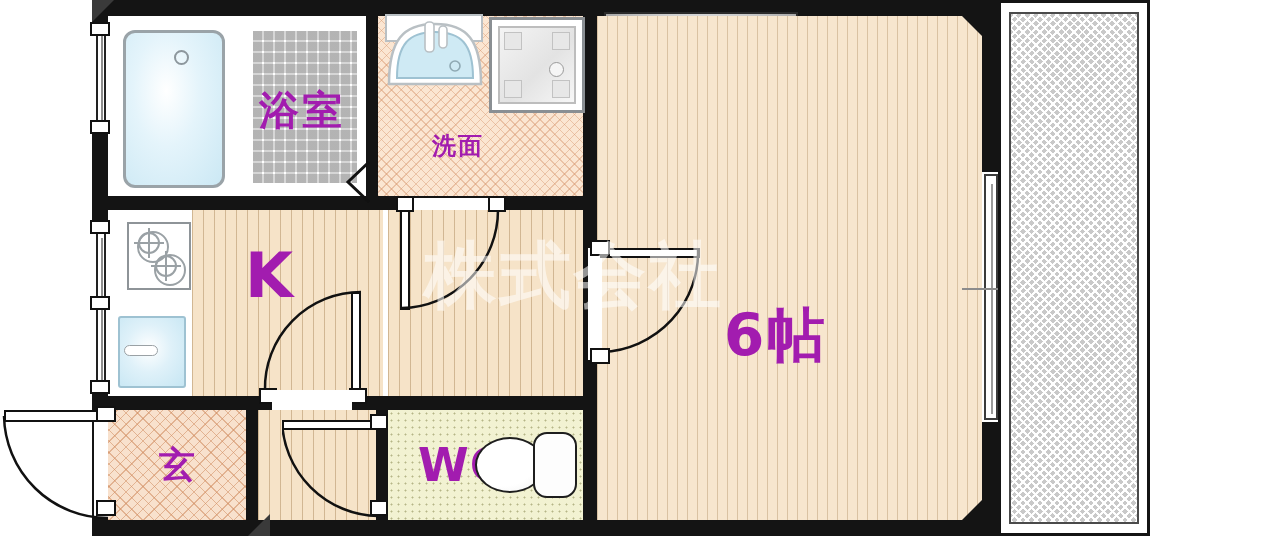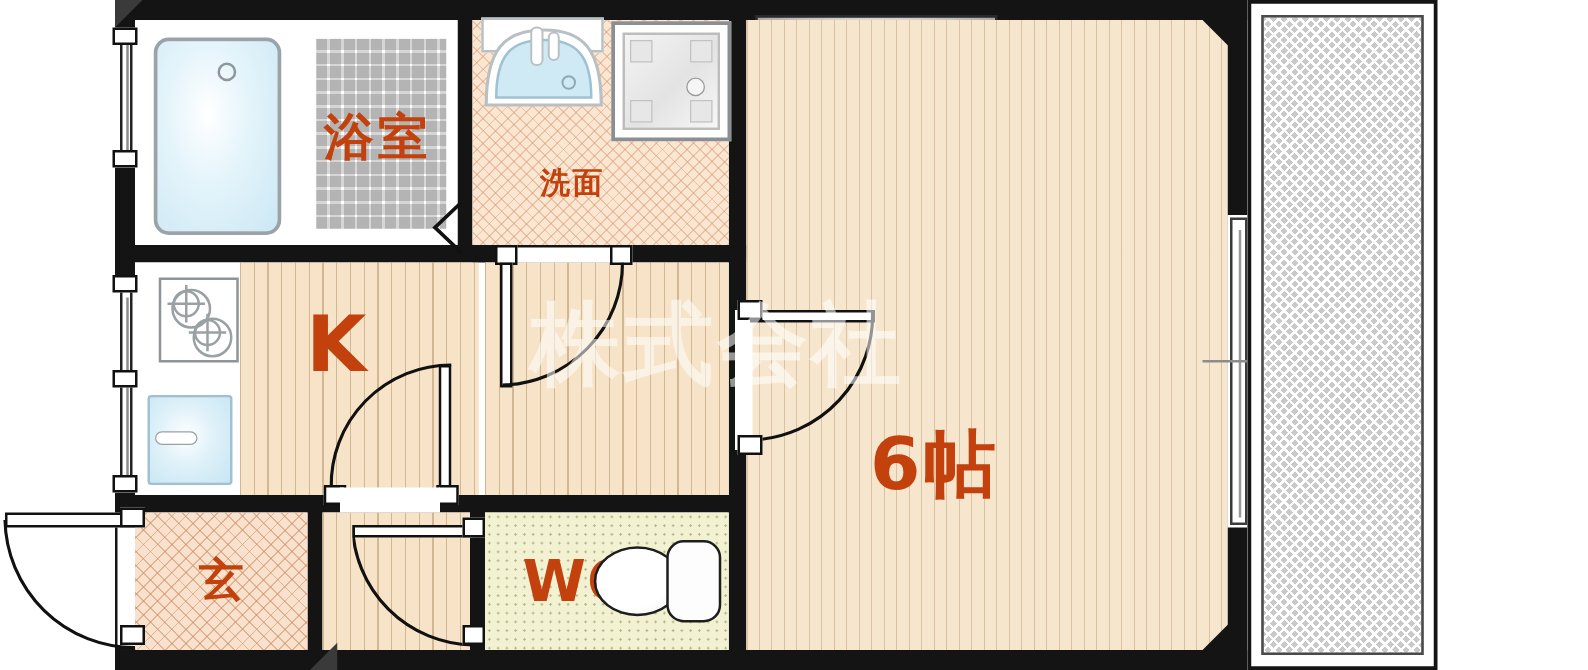--- a/index.html
+++ b/index.html
@@ -47,21 +47,21 @@
   }
   .f-tile{
     background-color:#ffffff;
     background-image:
       repeating-linear-gradient(90deg, #d6d6d6 0 9px, #ffffff 9px 11px),
       repeating-linear-gradient(0deg, #d6d6d6 0 9px, #ffffff 9px 11px);
     background-blend-mode:multiply;
   }
 
   
-  .lbl{color:#c2410c;font-weight:700;white-space:nowrap;line-height:1;}
+  .lbl{color:#a21caf;font-weight:700;white-space:nowrap;line-height:1;}
   .lbl-jp{font-family:"DejaVu Sans","Liberation Sans",sans-serif;letter-spacing:.08em;}
   .lbl-yoku{font-size:40px;}
   .lbl-senmen{font-size:24px;}
   .lbl-cl{font-size:42px;letter-spacing:.12em;}
   .lbl-k{font-size:62px;}
   .lbl-gen{font-size:36px;}
   .lbl-wc{font-size:46px;letter-spacing:.02em;}
   .lbl-room{font-size:58px;letter-spacing:.06em;}
   .lbl-room2{font-size:58px;letter-spacing:.04em;}
   .lbl-balcony{font-size:34px;letter-spacing:.10em;}
@@ -235,21 +235,21 @@
   </svg>
   <div class="abs jamb" style="left:96px;top:406px;width:20px;height:16px;"></div>
   <div class="abs jamb" style="left:96px;top:500px;width:20px;height:16px;"></div>
 
   <div class="abs f-wcdot" style="left:388px;top:410px;width:195px;height:110px;"></div>
   <div class="abs lbl lbl-wc" style="left:418px;top:442px;">WC</div>
   <div class="abs toilet-bowl" style="left:475px;top:437px;width:70px;height:56px;"></div>
   <div class="abs toilet-tank" style="left:533px;top:432px;width:44px;height:66px;"></div>
 
   <div class="abs f-wood2" style="left:597px;top:16px;width:385px;height:504px;"></div>
-  <div class="abs lbl lbl-jp lbl-room2" style="left:696px;top:306px;margin-top:36px;">6帖</div>
+  <div class="abs lbl lbl-jp lbl-room2" style="left:724px;top:306px;">6帖</div>
 
   <svg class="abs" style="left:962px;top:16px;width:22px;height:22px;">
     <polygon points="22,0 22,22 0,0" fill="#141414"></polygon>
   </svg>
   <svg class="abs" style="left:962px;top:498px;width:22px;height:22px;">
     <polygon points="22,22 22,0 0,22" fill="#141414"></polygon>
   </svg>
 
   <div class="abs f-white" style="left:588px;top:248px;width:14px;height:112px;"></div>
   <div class="abs door-panel" style="left:600px;top:248px;width:100px;height:10px;"></div>

